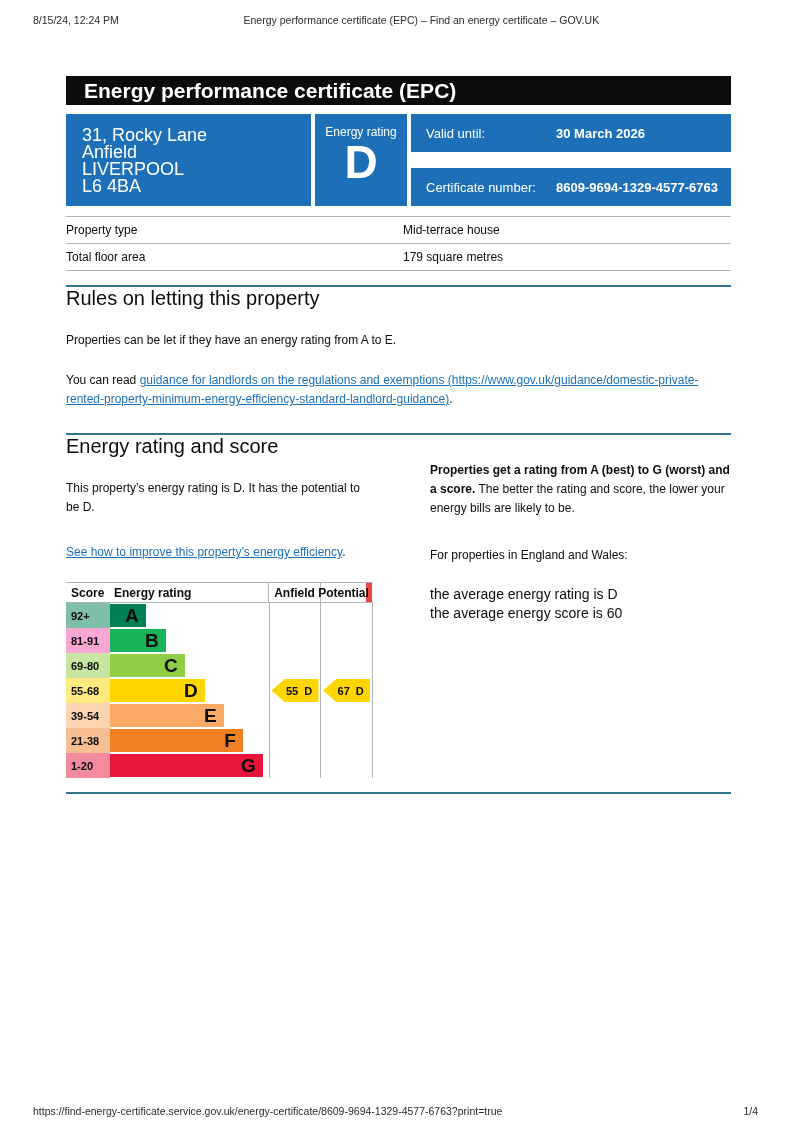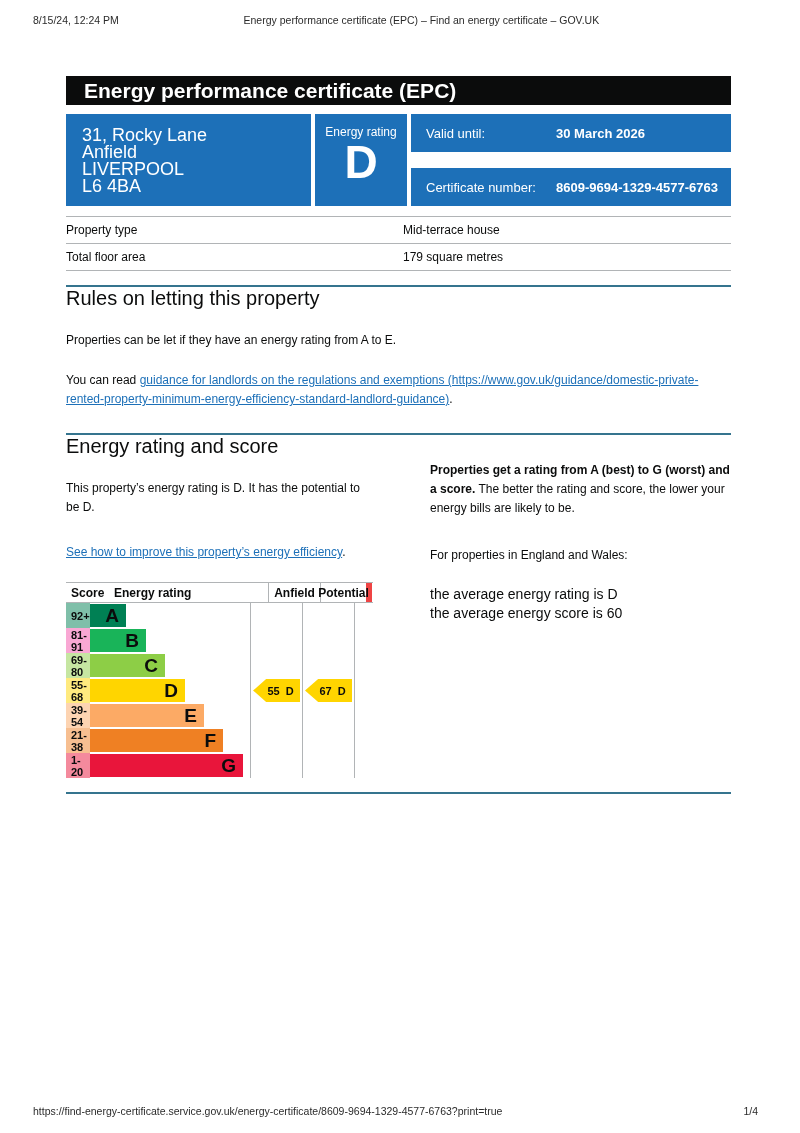--- a/index.html
+++ b/index.html
@@ -62,21 +62,21 @@
 
   
   .epc { margin-top: 20px; width: 307px; border-top: 1px solid #b1b4b6; font-size: 12px; }
   .epc-hrow { display: flex; height: 20px; border-bottom: 1px solid #b1b4b6; font-weight: bold; }
   .epc-hscore { width: 42px; padding-left: 5px; display: flex; align-items: center; }
   .epc-hrating { width: 160px; padding-left: 6px; display: flex; align-items: center; }
   .epc-hcur, .epc-hpot { display: flex; align-items: center; justify-content: center; border-left: 1px solid #b1b4b6; }
   .epc-hcur { width: 52px; }
   .epc-hpot { width: 52px; border-right: 6px solid #ef4444; }
   .epc-row { display: flex; height: 25px; }
-  .epc-score { width: 24px; display: flex; align-items: center; padding-left: 5px; font-size: 11px; font-weight: bold; }
+  .epc-score { width: 44px; display: flex; align-items: center; padding-left: 5px; font-size: 11px; font-weight: bold; }
   .epc-rating { width: 160px; padding-top: 1px; }
   .epc-bar { height: 23px; display: flex; align-items: center; justify-content: flex-end; padding-right: 7px; font-size: 19px; font-weight: bold; color: #0b0c0c; }
   .epc-cell { display: flex; align-items: center; justify-content: center; border-left: 1px solid #b1b4b6; }
   .epc-cur { width: 52px; }
   .epc-pot { width: 53px; border-right: 1px solid #b1b4b6; }
   .epc-arrow {
     width: 47px; height: 23px;
     clip-path: polygon(0 50%, 28% 0, 100% 0, 100% 100%, 28% 100%);
     display: flex; align-items: center; justify-content: center;
     font-size: 11px; font-weight: bold; gap: 6px; padding-left: 8px;

